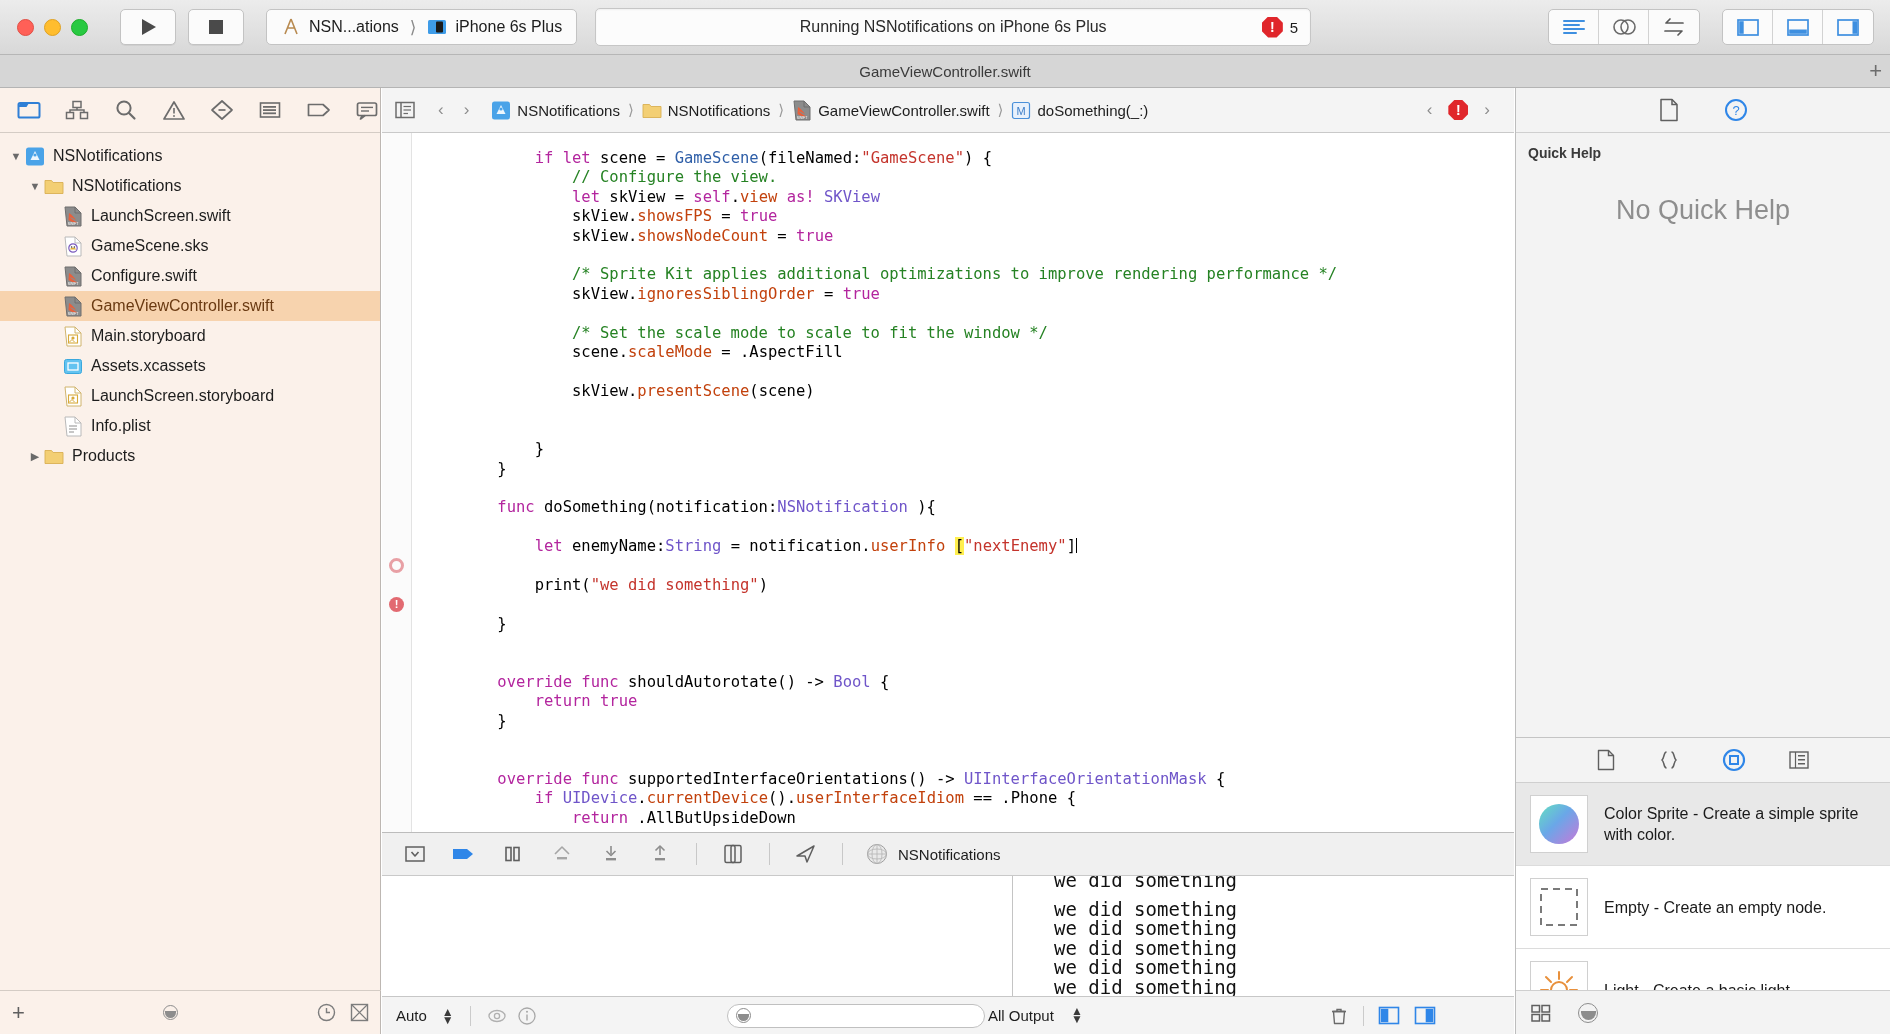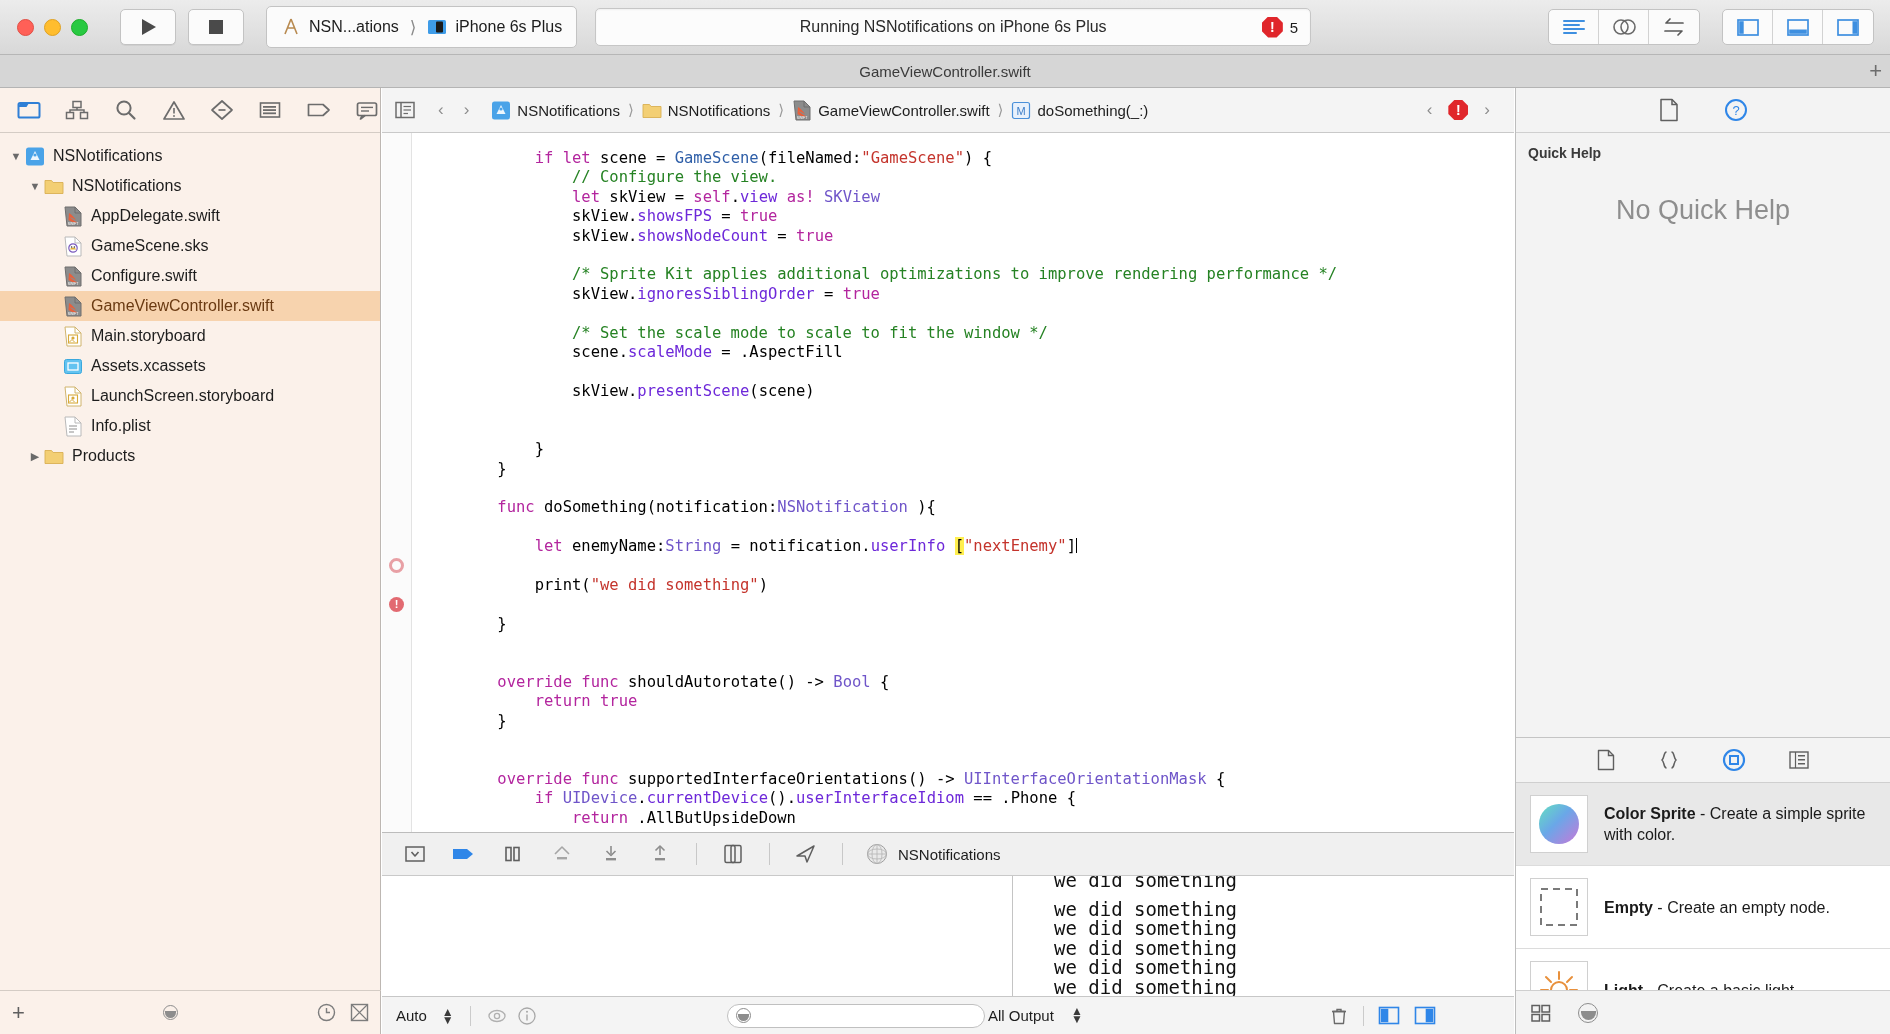--- a/index.html
+++ b/index.html
@@ -14,21 +14,21 @@
   .tl { width:17px; height:17px; border-radius:50%; }
   .tl.r{background:#ff6057;border:1px solid #e04e44;}
   .tl.y{background:#ffbd2e;border:1px solid #dfa123;}
   .tl.g{background:#28c941;border:1px solid #1dad2b;}
 
   .tbtn { background:#fbfbfb; border:1px solid #c3c3c3; border-radius:5px; height:36px;
     display:flex; align-items:center; justify-content:center; box-shadow:0 1px 0 rgba(0,0,0,.05); }
   #run-btn { width:56px; margin-left:32px; }
   #stop-btn { width:56px; margin-left:12px; }
 
-  #scheme-bar { margin-left:22px; height:42px; background:#fbfbfb; border:1px solid #c3c3c3;
+  #scheme-bar { margin-left:22px; height:36px; background:#fbfbfb; border:1px solid #c3c3c3;
     border-radius:5px; display:flex; align-items:center; padding:0 14px; gap:8px; font-size:16px; }
   .chev-sep { color:#8a8a8a; font-size:17px; margin:0 3px; }
 
   #status-bar { margin-left:18px; flex:1 1 auto; max-width:716px; height:38px; background:#fcfcfc;
     border:1px solid #c6c6c6; border-radius:5px; display:flex; align-items:center;
     position:relative; box-shadow:inset 0 1px 2px rgba(0,0,0,.05); }
   #status-text { position:absolute; left:0; right:0; text-align:center; font-size:16px; color:#2a2a2a; }
   #err-group { position:absolute; right:12px; display:flex; align-items:center; gap:7px; }
   .errstop { width:21px; height:21px; background:#e0262b; color:#fff; font-weight:bold;
     font-size:14px; line-height:21px; text-align:center;
@@ -70,21 +70,21 @@
   #code-area { position:absolute; top:45px; left:0; width:1132px; height:699px; overflow:hidden;
     display:flex; }
   #gutter { width:30px; background:#fbfbfb; border-right:1px solid #e3e3e3; position:relative; flex:0 0 30px; }
   #code { flex:1 1 auto; padding:16px 0 0 48px; font-family:"DejaVu Sans Mono", monospace;
     font-size:15.5px; line-height:19.4px; white-space:pre; color:#000; }
   .k { color:#b3259e; }      
   .t { color:#6f55c9; }      
   .s { color:#c4342c; }      
   .c { color:#258223; }      
   .p { color:#2f5fa8; }      
-  .m { color:#6d28d9; }      
+  .m { color:#c2410c; }      
   .hl { background:#ffef4e; }
   .caret { display:inline-block; width:1px; height:15px; background:#000; vertical-align:-2px; }
   .bp { position:absolute; left:7px; width:15px; height:15px; border-radius:50%;
      border:3px solid #e8a0a5; box-sizing:border-box; }
   .errdot { position:absolute; left:7px; width:15px; height:15px; border-radius:50%;
      background:#e26a71; color:#fff; font-size:11px; font-weight:bold; text-align:center; line-height:15px; }
 
   
   #debugbar { position:absolute; left:382px; top:832px; width:1132px; height:44px;
     background:#f0f0f0; border-top:1px solid #bcbcbc; border-bottom:1px solid #c9c9c9;
@@ -117,21 +117,21 @@
   #qh-title { padding:12px 9px 0 12px; font-size:14px; font-weight:bold; color:#3a3a3a; }
   #qh-empty { text-align:center; margin-top:34px; font-size:27px; color:#8e8e8e; }
   #lib-tabs { height:45px; display:flex; align-items:center; justify-content:center; gap:42px;
     border-bottom:1px solid #cfcfcf; background:#f3f3f3; }
   .libitem { display:flex; align-items:center; padding:12px 14px; gap:16px;
     border-bottom:1px solid #dcdcdc; background:#fff; }
   .libitem.sel { background:#e8e8e8; }
   .libthumb { width:58px; height:58px; border:1px solid #d0d0d0; background:#fff; flex:0 0 58px;
     display:flex; align-items:center; justify-content:center; }
   .libtext { font-size:16px; line-height:21px; color:#1a1a1a; }
-  .libtext b { font-weight:bold;text-align:center; }
+  .libtext b { font-weight:normal;text-align:center; }
   #util-bottom { position:absolute; bottom:0; left:0; width:375px; height:44px; background:#f3f3f3;
     border-top:1px solid #cfcfcf; display:flex; align-items:center; gap:26px; padding-left:14px; }
   .circ { width:20px; height:20px; border-radius:50%; border:1.5px solid #8d8d8d; position:relative; }
   .circ:after{ content:''; position:absolute; left:1.5px; right:1.5px; bottom:1.5px; height:9px;
     background:#8d8d8d; border-radius:0 0 9px 9px; }
 </style>
 </head>
 <body>
 
 <div id="toolbar">
@@ -310,21 +310,21 @@
       <div class="row" style="padding-left: 46px;">
         <span class="tri"></span>
         <span class="ico">
           <svg width="20" height="21" viewBox="0 0 20 21">
             <path d="M2 1 h10 l6 6 v13 h-14 Z" fill="#8c8c8c" stroke="#6e6e6e" stroke-width="1"></path>
             <path d="M12 1 v6 h6" fill="none" stroke="#6e6e6e" stroke-width="1"></path>
             <path d="M6 7 C9 9 11.5 11.5 13 14.5 C11 12.8 8.5 11.5 6.5 11 C9 13.5 12 15.5 14.5 16.2 C12 17 8 16.2 5.5 14" fill="#e8613c"></path>
             <text x="10" y="19.2" text-anchor="middle" font-size="3.4" fill="#fff" font-family="Liberation Sans,sans-serif">SWIFT</text>
           </svg>
         </span>
-        <span>AppDelegate.swift</span>
+        <span>LaunchScreen.swift</span>
       </div>
       <div class="row" style="padding-left: 46px;">
         <span class="tri"></span>
         <span class="ico">
           <svg width="20" height="21" viewBox="0 0 20 21">
             <path d="M2 1 h10 l6 6 v13 h-14 Z" fill="#fff" stroke="#b9b9b9" stroke-width="1"></path>
             <path d="M12 1 v6 h6" fill="none" stroke="#b9b9b9" stroke-width="1"></path>
             <circle cx="10" cy="12" r="4.2" fill="none" stroke="#7a5bbf" stroke-width="1.2"></circle>
             <path d="M6.5 13.5 Q10 9.5 13.5 13.5" fill="#e2b03a"></path>
             <circle cx="8.6" cy="11" r=".8" fill="#333"></circle>

